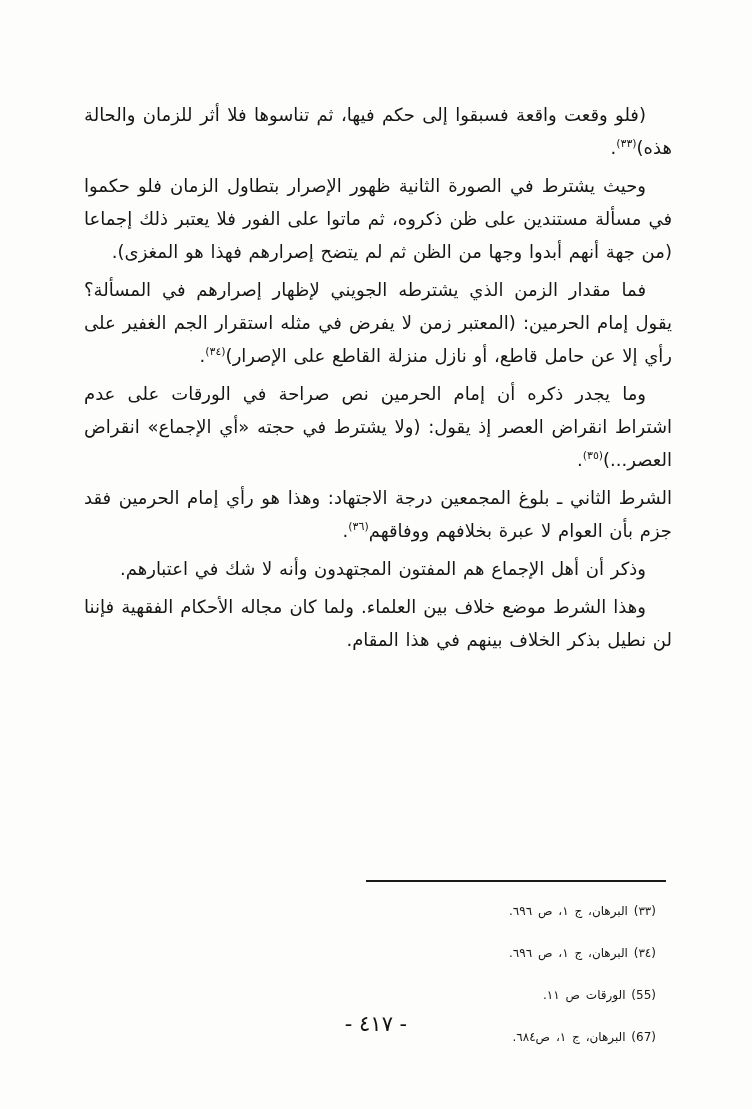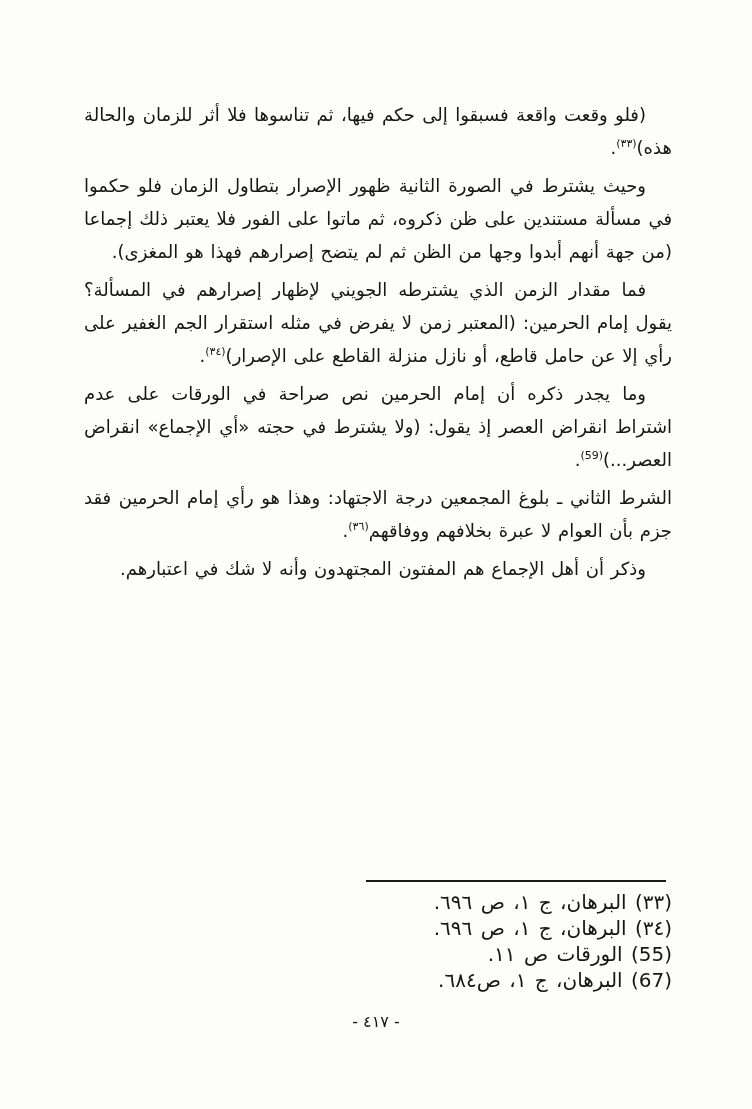--- a/index.html
+++ b/index.html
@@ -45,50 +45,51 @@
     left: 84px;
     direction: rtl;
   }
   .footnote-rule {
     width: 300px;
     height: 2px;
     background: #1b1b1b;
     margin: 0 6px 7px auto;
   }
   .footnote {
-    margin: 0;
-    font-size: 20px;
+    margin: 16px;
+    font-size: 12px;
     line-height: 26px;
     text-align: right;
     word-spacing: 2px;
   }
   .page-number {
     position: absolute;
     top: 1012px;
     left: 0;
     right: 0;
     text-align: center;
     direction: rtl;
-    font-size: 16px;
+    font-size: 21px;
     letter-spacing: 2px;
     color: #121212;
   }
 </style>
 </head>
 <body>
 
 <div class="page">
 
   <main class="body-text">
     <p class="para indent">(فلو وقعت واقعة فسبقوا إلى حكم فيها، ثم تناسوها فلا أثر للزمان والحالة هذه)<sup>(٣٣)</sup>.</p>
     <p class="para indent">وحيث يشترط في الصورة الثانية ظهور الإصرار بتطاول الزمان فلو حكموا في مسألة مستندين على ظن ذكروه، ثم ماتوا على الفور فلا يعتبر ذلك إجماعا (من جهة أنهم أبدوا وجها من الظن ثم لم يتضح إصرارهم فهذا هو المغزى).</p>
     <p class="para indent">فما مقدار الزمن الذي يشترطه الجويني لإظهار إصرارهم في المسألة؟ يقول إمام الحرمين: (المعتبر زمن لا يفرض في مثله استقرار الجم الغفير على رأي إلا عن حامل قاطع، أو نازل منزلة القاطع على الإصرار)<sup>(٣٤)</sup>.</p>
-    <p class="para indent">وما يجدر ذكره أن إمام الحرمين نص صراحة في الورقات على عدم اشتراط انقراض العصر إذ يقول: (ولا يشترط في حجته «أي الإجماع» انقراض العصر...)<sup>(59)</sup>.</p>
+    <p class="para indent">وما يجدر ذكره أن إمام الحرمين نص صراحة في الورقات على عدم اشتراط انقراض العصر إذ يقول: (ولا يشترط في حجته «أي الإجماع» انقراض العصر...)<sup>(٣٥)</sup>.</p>
     <p class="para">الشرط الثاني ـ بلوغ المجمعين درجة الاجتهاد: وهذا هو رأي إمام الحرمين فقد جزم بأن العوام لا عبرة بخلافهم ووفاقهم<sup>(٣٦)</sup>.</p>
     <p class="para indent">وذكر أن أهل الإجماع هم المفتون المجتهدون وأنه لا شك في اعتبارهم.</p>
+    <p class="para indent">وهذا الشرط موضع خلاف بين العلماء. ولما كان مجاله الأحكام الفقهية فإننا لن نطيل بذكر الخلاف بينهم في هذا المقام.</p>
   </main>
 
   <div class="footnote-area">
     <div class="footnote-rule"></div>
     <p class="footnote">(٣٣) البرهان، ج ١، ص ٦٩٦.</p>
     <p class="footnote">(٣٤) البرهان، ج ١، ص ٦٩٦.</p>
     <p class="footnote">(55) الورقات ص ١١.</p>
     <p class="footnote">(67) البرهان، ج ١، ص٦٨٤.</p>
   </div>
 

